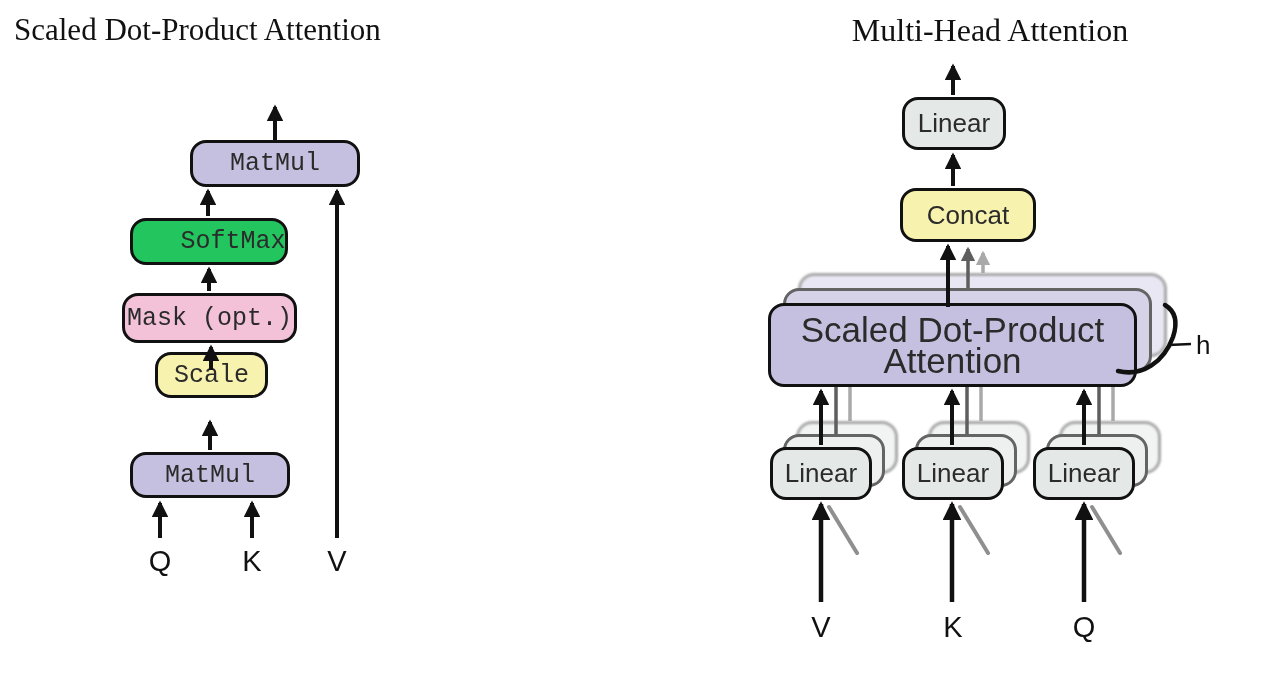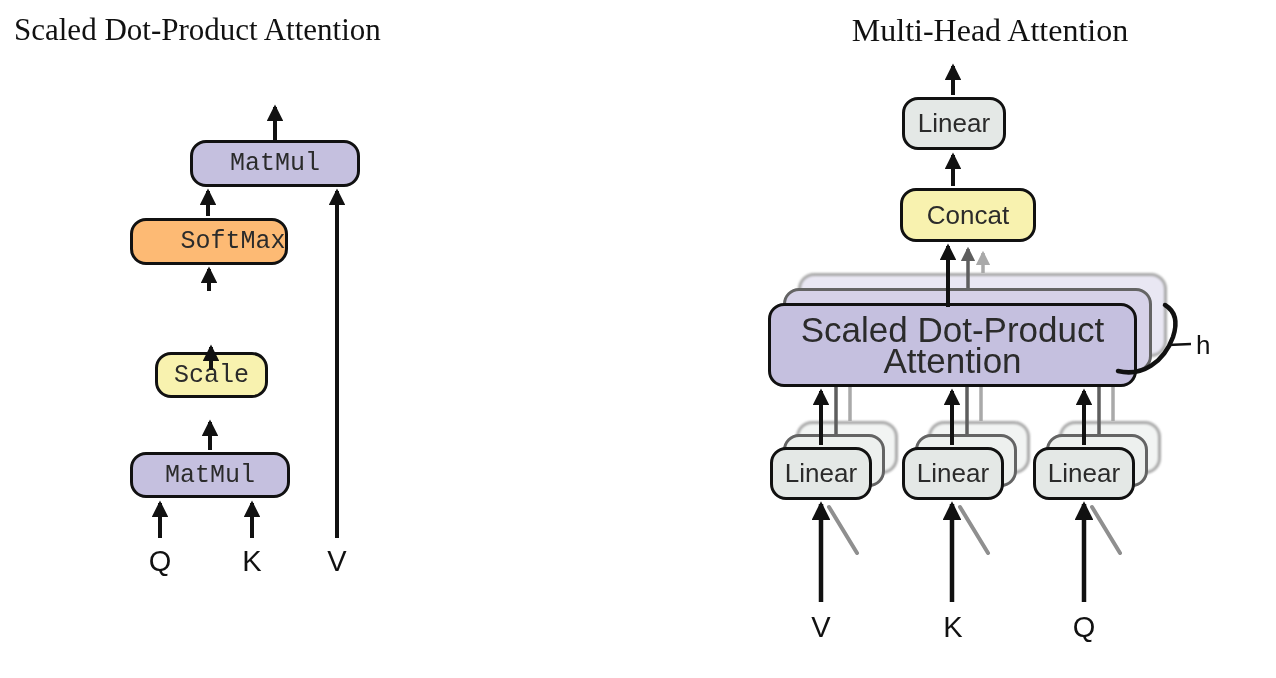--- a/index.html
+++ b/index.html
@@ -8,21 +8,21 @@
   .title{position:absolute;font-family:"Liberation Serif",serif;color:#111;white-space:nowrap;}
   #title-left{left:14px;top:12px;font-size:31px;}
   #title-right{left:990px;top:12px;font-size:32px;transform:translateX(-50%);}
   .layer{position:absolute;left:0;top:0;pointer-events:none;}
   .box{position:absolute;box-sizing:border-box;border-radius:16px;display:flex;
        align-items:center;justify-content:center;text-align:center;color:#2b2b2b;}
   .main{border:3.5px solid #111111;z-index:5;}
   .sh2{border:3px solid #646464;z-index:3;filter:blur(0.6px);}
   .sh3{border:3px solid #a8a8a8;z-index:1;filter:blur(0.8px);}
   .fill-purple{background:#c5c0df;}
-  .fill-green{background:#fdba74;padding-left:48px;}
+  .fill-green{background:#22c55e;padding-left:48px;}
   .fill-pink{background:#f3c2d9;}
   .fill-yellow{background:#f8f2af;}
   .fill-gray{background:#e4e8e6;}
   .fill-purple2{background:#d6d2e8;}
   .fill-purple3{background:#e9e7f3;}
   .fill-gray2{background:#edf0ee;}
   .fill-gray3{background:#f2f4f3;}
   .bt-left{font-size:25px;font-family:Liberation Mono, monospace;}
   .bt-right{font-size:26px;}
   .bt-attn{font-size:35px;line-height:31px;}
@@ -74,20 +74,23 @@
     <line x1="857" y1="553" x2="829" y2="507" stroke="#8f8f8f" stroke-width="4" stroke-linecap="round"></line>
     <line x1="988" y1="553" x2="960" y2="507" stroke="#8f8f8f" stroke-width="4" stroke-linecap="round"></line>
     <line x1="1120" y1="553" x2="1092" y2="507" stroke="#8f8f8f" stroke-width="4" stroke-linecap="round"></line>
   </svg>
 
   <div class="box main fill-purple bt-left" style="left:190px;top:140px;width:170px;height:47px">
     <span>MatMul</span>
   </div>
   <div class="box main fill-green bt-left" style="left:130px;top:218px;width:158px;height:47px">
     <span>SoftMax</span>
+  </div>
+  <div class="box main fill-pink bt-left" style="left:122px;top:293px;width:175px;height:50px">
+    <span>Mask (opt.)</span>
   </div>
   <div class="box main fill-yellow bt-left" style="left:155px;top:352px;width:113px;height:46px">
     <span>Scale</span>
   </div>
   <div class="box main fill-purple bt-left" style="left:130px;top:452px;width:160px;height:46px">
     <span>MatMul</span>
   </div>
 
   <div class="box main fill-gray bt-right" style="left:902px;top:97px;width:104px;height:53px">
     <span>Linear</span>

